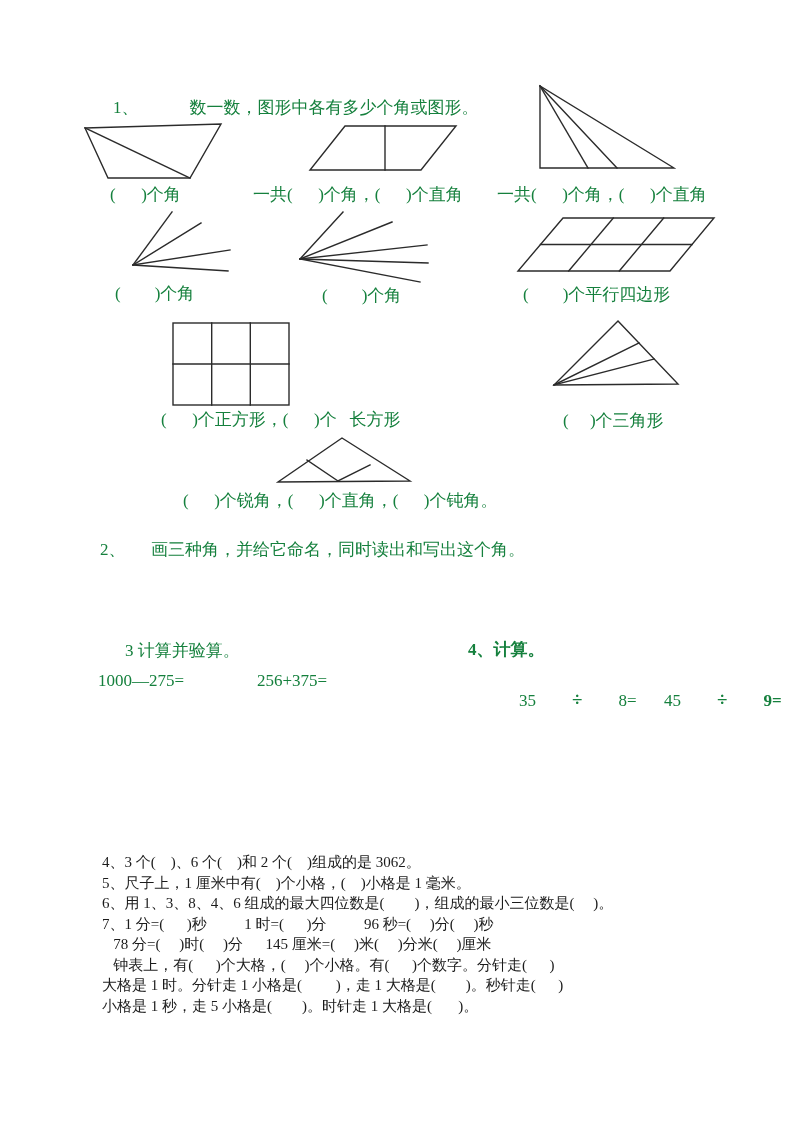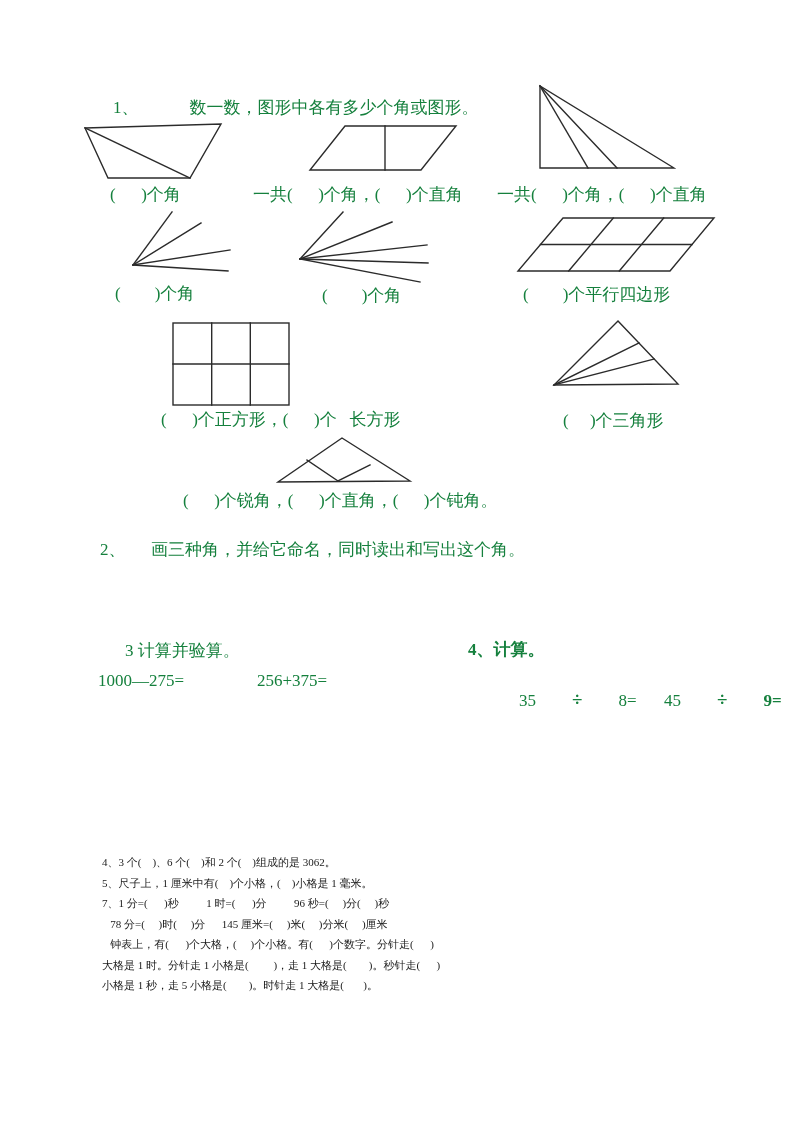--- a/index.html
+++ b/index.html
@@ -12,21 +12,21 @@
     position:absolute; white-space:pre;
     font-size:17px; line-height:20px; color:#15803d;
   }
   .fig { position:absolute; }
   .fig * { fill:none; stroke:#2b2b2b; stroke-width:1.4; stroke-linecap:square; stroke-linejoin:miter; }
   .probs span { white-space:pre;margin-left:36px; }
   .op-bold { font-weight:bold; font-size:19px; }
   .post-bold { font-weight:bold; }
   .fill-block { position:absolute; left:102px; top:852px; }
   .fill-block .t2 {
-    white-space:pre; font-size:11px; line-height:20.5px; color:#1b1b1b;
+    white-space:pre; font-size:15px; line-height:20.5px; color:#1b1b1b;
     font-family:"Liberation Serif","DejaVu Serif",serif;
   }
 </style>
 </head>
 <body>
 
 <div class="page">
 
   <div class="t" style="left:113px; top:98px;">1、            数一数，图形中各有多少个角或图形。</div>
 
@@ -111,20 +111,21 @@
     <span>35</span><span class="op-bold">÷</span><span>8=</span>
   </div>
 
   <div class="t probs" style="left:611px; top:670px;">
     <span>45</span><span class="op-bold">÷</span><span class="post-bold">9=</span>
   </div>
 
   <div class="fill-block">
     <div class="t2">4、3 个(    )、6 个(    )和 2 个(    )组成的是 3062。</div>
     <div class="t2">5、尺子上，1 厘米中有(    )个小格，(    )小格是 1 毫米。</div>
+    <div class="t2">6、用 1、3、8、4、6 组成的最大四位数是(        )，组成的最小三位数是(     )。</div>
     <div class="t2">7、1 分=(      )秒          1 时=(      )分          96 秒=(     )分(     )秒</div>
     <div class="t2">   78 分=(     )时(     )分      145 厘米=(     )米(     )分米(     )厘米</div>
     <div class="t2">   钟表上，有(      )个大格，(     )个小格。有(      )个数字。分针走(      )</div>
     <div class="t2">大格是 1 时。分针走 1 小格是(         )，走 1 大格是(        )。秒针走(      )</div>
     <div class="t2">小格是 1 秒，走 5 小格是(        )。时针走 1 大格是(       )。</div>
   </div>
 
 </div>
 
 </body></html>

